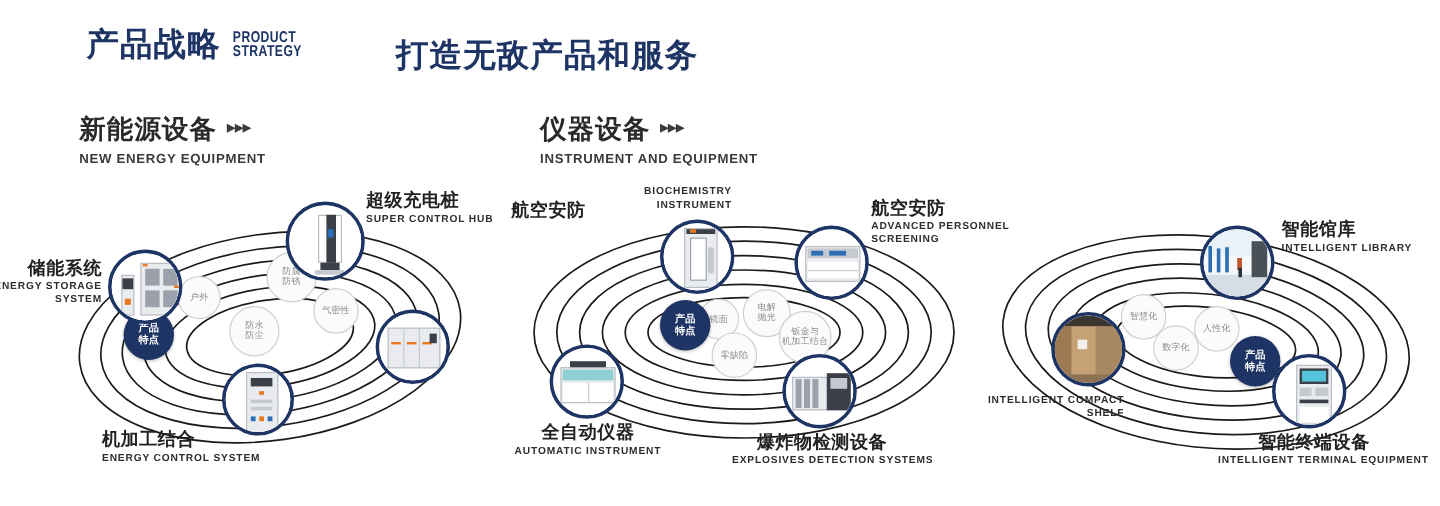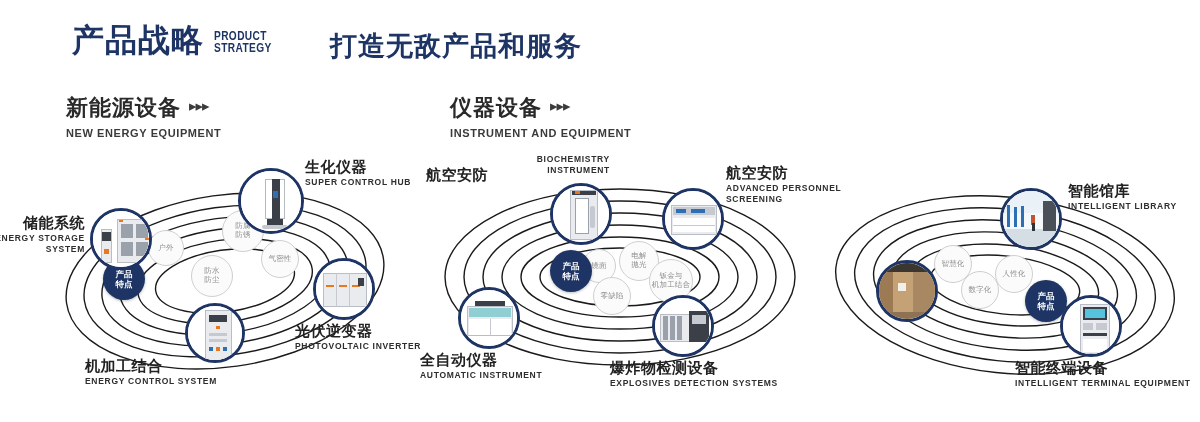--- a/index.html
+++ b/index.html
@@ -7,21 +7,21 @@
   body {
     background: #ffffff;
     font-family: "Liberation Sans", "DejaVu Sans", sans-serif;
     position: relative;
   }
   .page { position: relative; width: 1200px; height: 422px; }
 
   
   .header { position: absolute; left: 72px; top: 24px; display: flex; align-items: flex-end; }
   .hdr-cn {
-    font-size: 32px; font-weight: 700; color: #1d3464; letter-spacing: 1px;
+    font-size: 27px; font-weight: 700; color: #1d3464; letter-spacing: 1px;
     line-height: 1; font-family: "DejaVu Sans", sans-serif;
   }
   .hdr-en {
     margin-left: 10px; margin-bottom: 2px; color: #1d3464;
     font-size: 13px; font-weight: 700; line-height: 12px;
     letter-spacing: 0.5px; font-family: "Liberation Sans", sans-serif;
     transform: scaleX(0.78); transform-origin: left bottom;
   }
   .hdr-en span { display: block; }
   .hdr-sub {
@@ -56,21 +56,21 @@
   .nlabel { position: absolute; white-space: nowrap; }
   .nlabel .cn {
     font-size: 15px; font-weight: 700; color: #222; letter-spacing: 0.5px;
     font-family: "DejaVu Sans", sans-serif; line-height: 1.15;
   }
   .nlabel .en {
     font-size: 8.5px; font-weight: 700; color: #2e2e2e; letter-spacing: 0.7px;
     font-family: "Liberation Sans", sans-serif; line-height: 1.25; margin-top: 1px;
   }
   .nlabel.ta-r { text-align: right; }
-  .nlabel.ta-c { text-align: left; }
+  .nlabel.ta-c { text-align: center; }
 
   
   .feat {
     position: absolute; border-radius: 50%; border: 1px solid #cfcfcf;
     background: #fbfbfb; display: flex; align-items: center; justify-content: center;
     text-align: center; color: #8d8d8d; font-size: 7.5px; line-height: 1.15;
     font-family: "DejaVu Sans", sans-serif; letter-spacing: 0.2px;
   }
   .feat-core {
     position: absolute; border-radius: 50%; background: #1d3464;
@@ -174,39 +174,35 @@
       <div class="art">
         <div class="bg-fill" style="background:#fff"></div>
         <div class="lt" style="left:24px;top:8px;width:20px;height:40px;border:1px solid #b5b9c0"></div>
         <div class="dk" style="left:31px;top:8px;width:8px;height:40px"></div>
         <div class="bl" style="left:32px;top:20px;width:5px;height:7px"></div>
         <div class="dk" style="left:26px;top:48px;width:16px;height:8px"></div>
         <div class="gy" style="left:21px;top:54px;width:26px;height:4px;border-radius:2px"></div>
       </div>
     </div>
     <div class="nlabel" style="left:250px;top:4px;width:130px">
-      <div class="cn">生化仪器</div>
+      <div class="cn">超级充电桩</div>
       <div class="en">SUPER CONTROL HUB</div>
     </div>
 
     <div class="node" style="left:258px;top:103px;width:62px;height:62px">
       <div class="art">
         <div class="bg-fill" style="background:#fff"></div>
         <div class="cab" style="left:7px;top:12px;width:44px;height:34px"></div>
         <div class="gy" style="left:20px;top:12px;width:1px;height:34px"></div>
         <div class="gy" style="left:33px;top:12px;width:1px;height:34px"></div>
         <div class="or" style="left:10px;top:24px;width:8px;height:2px"></div>
         <div class="or" style="left:23px;top:24px;width:8px;height:2px"></div>
         <div class="or" style="left:36px;top:24px;width:8px;height:2px"></div>
         <div class="dk" style="left:42px;top:17px;width:6px;height:8px"></div>
       </div>
-    </div>
-    <div class="nlabel" style="left:240px;top:168px;width:140px">
-      <div class="cn">光伏逆变器</div>
-      <div class="en">PHOTOVOLTAIC INVERTER</div>
     </div>
 
     <div class="node" style="left:130px;top:148px;width:60px;height:60px">
       <div class="art">
         <div class="bg-fill" style="background:#fff"></div>
         <div class="cab" style="left:17px;top:4px;width:27px;height:52px"></div>
         <div class="dk" style="left:21px;top:9px;width:18px;height:7px"></div>
         <div class="or" style="left:28px;top:20px;width:4px;height:3px"></div>
         <div class="gy" style="left:21px;top:27px;width:18px;height:3px"></div>
         <div class="gy" style="left:21px;top:33px;width:18px;height:3px"></div>
@@ -369,20 +365,22 @@
         <div class="bg-fill" style="background:#b89a74"></div>
         <div class="dk" style="left:0;top:0;width:62px;height:9px;background:#3b3630"></div>
         <div class="wd" style="left:0;top:9px;width:14px;height:40px"></div>
         <div class="wd2" style="left:14px;top:9px;width:20px;height:40px"></div>
         <div class="lt" style="left:19px;top:20px;width:8px;height:8px;background:#f2f0ec"></div>
         <div class="wd" style="left:34px;top:9px;width:28px;height:40px;background:#a88863"></div>
         <div class="gy" style="left:0;top:49px;width:62px;height:13px;background:#8d7254"></div>
       </div>
     </div>
     <div class="nlabel ta-r" style="left:-48px;top:172px;width:165px">
+      <div class="en" style="white-space:pre-line">INTELLIGENT COMPACT
+SHELF</div>
     </div>
 
     <div class="node" style="left:240px;top:140px;width:62px;height:62px">
       <div class="art">
         <div class="bg-fill" style="background:#fff"></div>
         <div class="cab" style="left:17px;top:6px;width:30px;height:50px"></div>
         <div class="dk" style="left:20px;top:9px;width:24px;height:13px;background:#3a4049"></div>
         <div class="cy" style="left:22px;top:11px;width:20px;height:9px;background:#56c3dd"></div>
         <div class="gy" style="left:20px;top:25px;width:10px;height:7px"></div>
         <div class="gy" style="left:33px;top:25px;width:11px;height:7px"></div>

